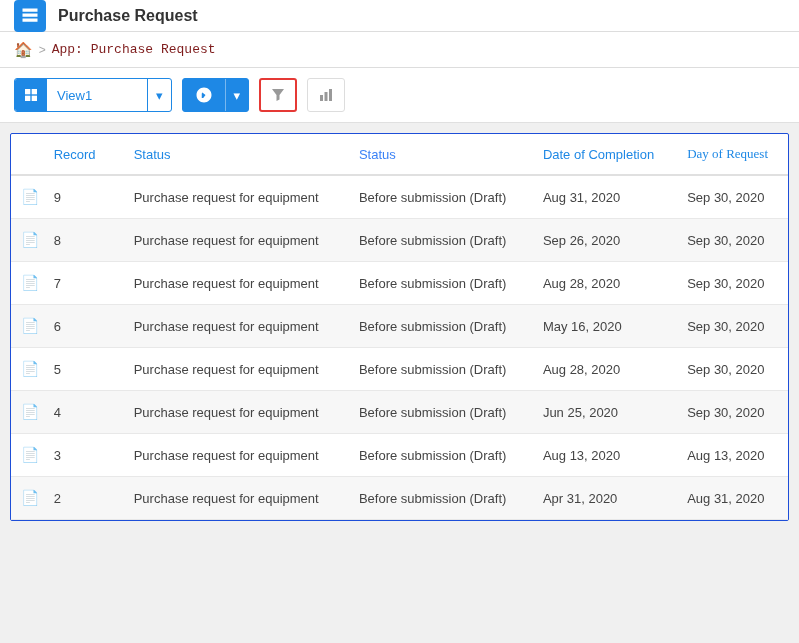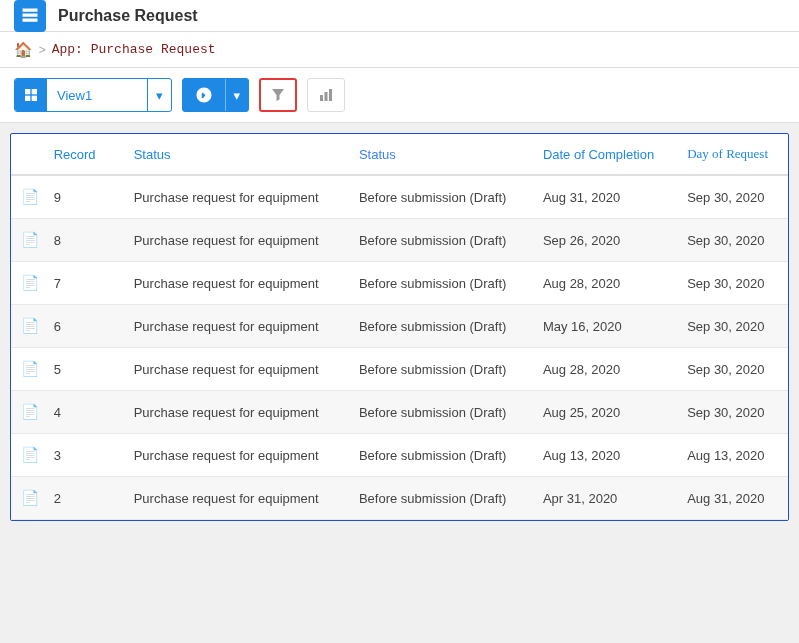--- a/index.html
+++ b/index.html
@@ -334,21 +334,21 @@
       <td>Aug 28, 2020</td>
       <td>Sep 30, 2020</td>
     </tr>
         <tr>
       <td class="col-icon">
         <span class="doc-icon">📄</span>
       </td>
       <td class="col-record-num">4</td>
       <td>Purchase request for equipment</td>
       <td>Before submission (Draft)</td>
-      <td>Aug 25, 2020</td>
+      <td>Jun 25, 2020</td>
       <td>Sep 30, 2020</td>
     </tr>
         <tr>
       <td class="col-icon">
         <span class="doc-icon">📄</span>
       </td>
       <td class="col-record-num">3</td>
       <td>Purchase request for equipment</td>
       <td>Before submission (Draft)</td>
       <td>Aug 13, 2020</td>

